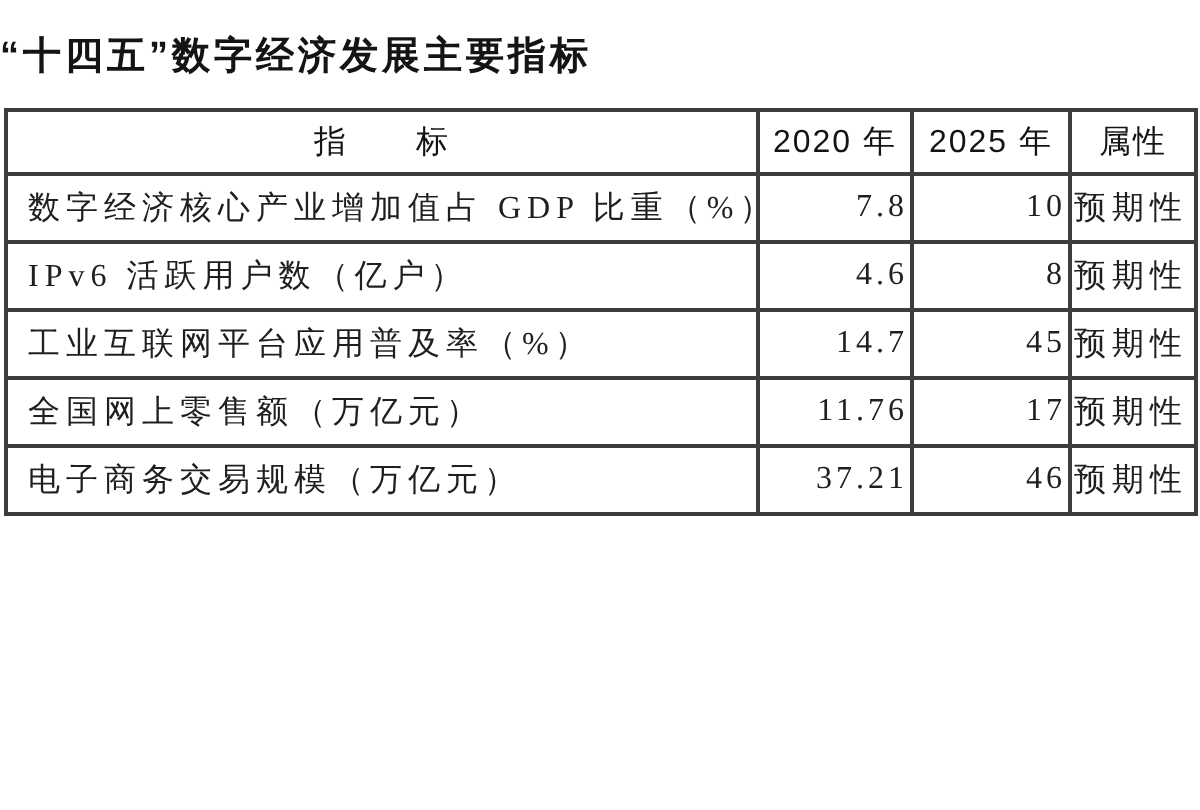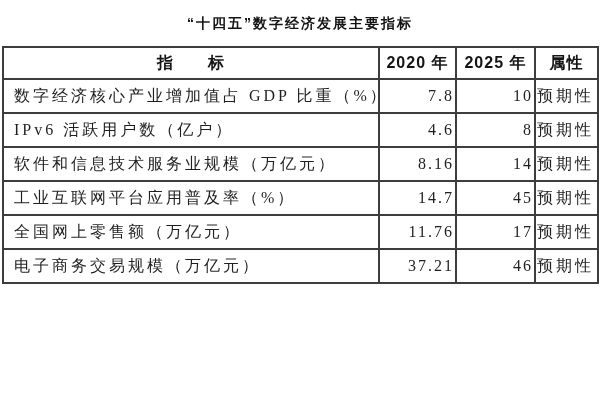--- a/index.html
+++ b/index.html
@@ -13,42 +13,41 @@
     color: #1f1f1f;
   }
   .page {
     width: 600px;
     height: 405px;
     box-sizing: border-box;
   }
   .title {
     font-family: "Liberation Sans", "DejaVu Sans", sans-serif;
     font-weight: bold;
-    font-size: 14px;
+    font-size: 19px;
     letter-spacing: 2px;
-    text-align: center;
     padding: 15px 0 13px 0;
     color: #141414;
   }
   table.indicators {
     border-collapse: collapse;
     table-layout: fixed;
     width: 595px;
     margin: 0 0 0 2px;
   }
   table.indicators th,
   table.indicators td {
     border: 2px solid #3d3d3d;
     box-sizing: border-box;
     overflow: hidden;
     white-space: nowrap;
   }
   table.indicators th {
     font-family: "Liberation Sans", "DejaVu Sans", sans-serif;
-    font-weight: bold;
+    font-weight: normal;
     font-size: 16px;
     height: 32px;
     text-align: center;
     color: #141414;
     letter-spacing: 1px;
   }
   table.indicators td {
     height: 34px;
     font-size: 16px;
   }
@@ -96,26 +95,20 @@
           <td class="col-num">10</td>
           <td class="col-attr">预期性</td>
         </tr>
         <tr>
           <td class="col-indicator">IPv6 活跃用户数（亿户）</td>
           <td class="col-num">4.6</td>
           <td class="col-num">8</td>
           <td class="col-attr">预期性</td>
         </tr>
         <tr>
-          <td class="col-indicator">软件和信息技术服务业规模（万亿元）</td>
-          <td class="col-num">8.16</td>
-          <td class="col-num">14</td>
-          <td class="col-attr">预期性</td>
-        </tr>
-        <tr>
           <td class="col-indicator">工业互联网平台应用普及率（%）</td>
           <td class="col-num">14.7</td>
           <td class="col-num">45</td>
           <td class="col-attr">预期性</td>
         </tr>
         <tr>
           <td class="col-indicator">全国网上零售额（万亿元）</td>
           <td class="col-num">11.76</td>
           <td class="col-num">17</td>
           <td class="col-attr">预期性</td>

